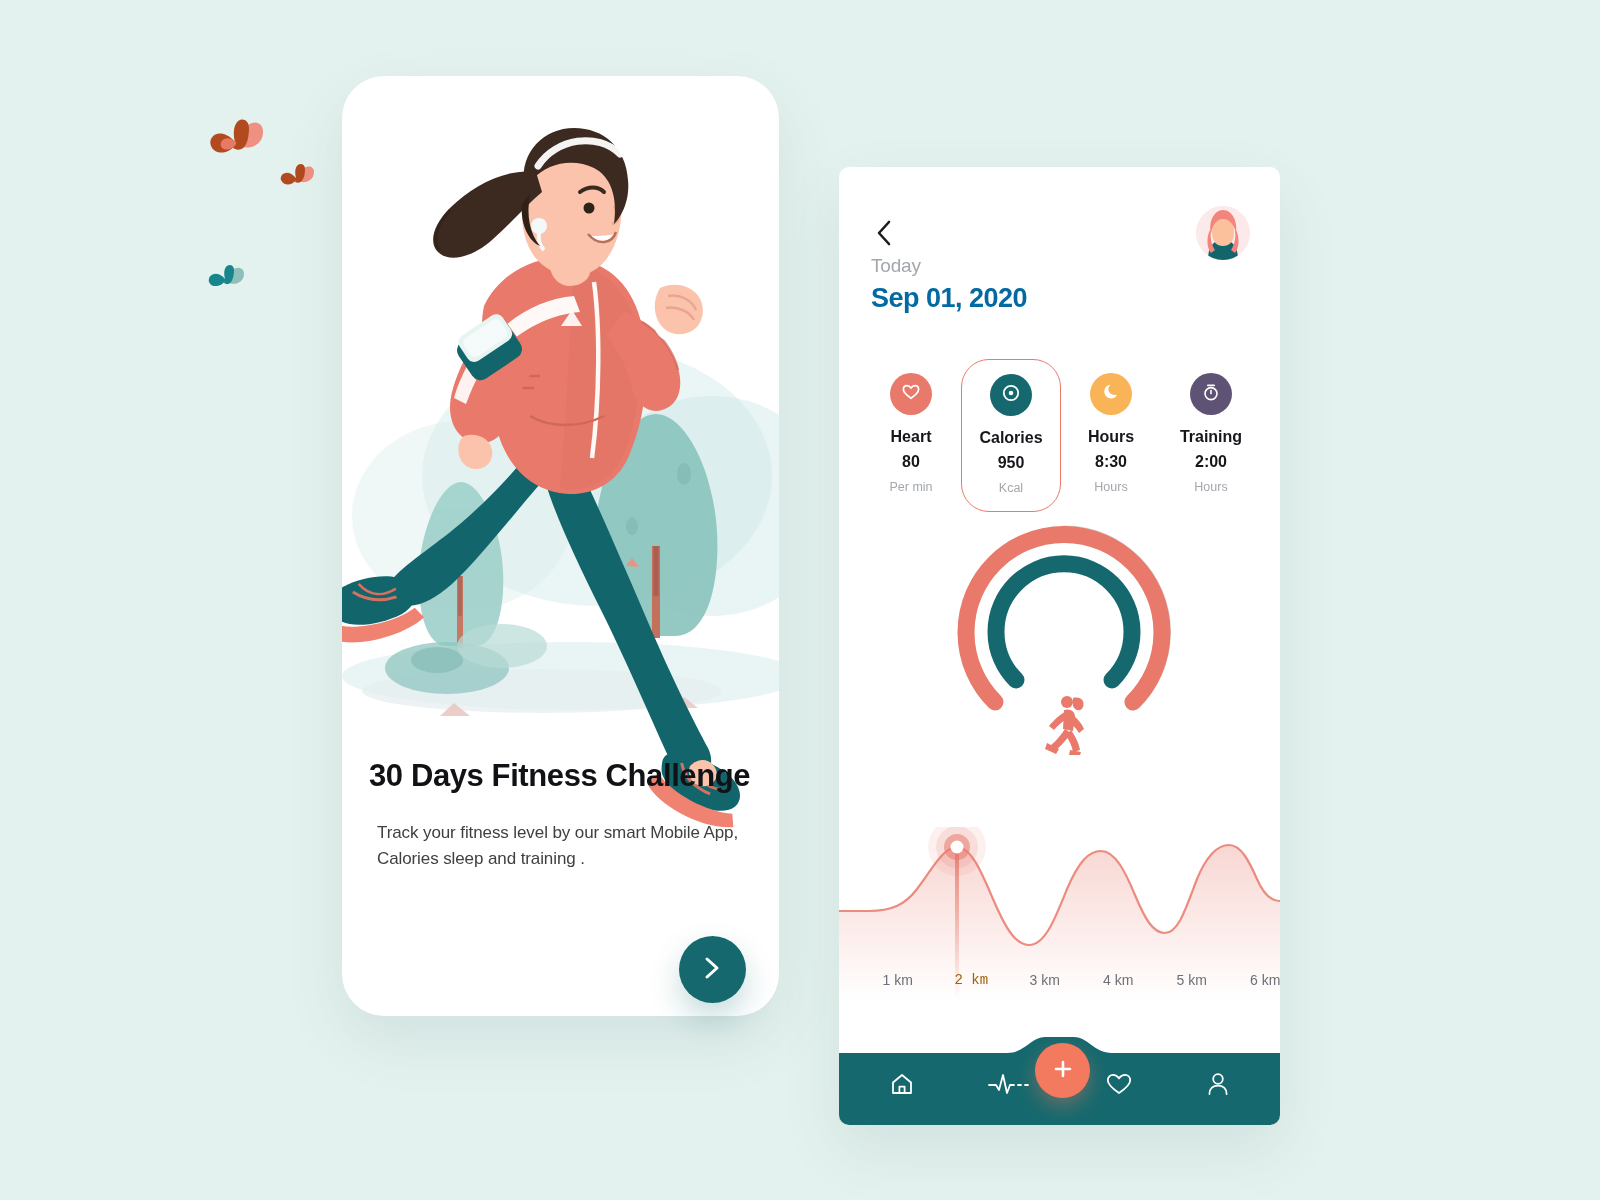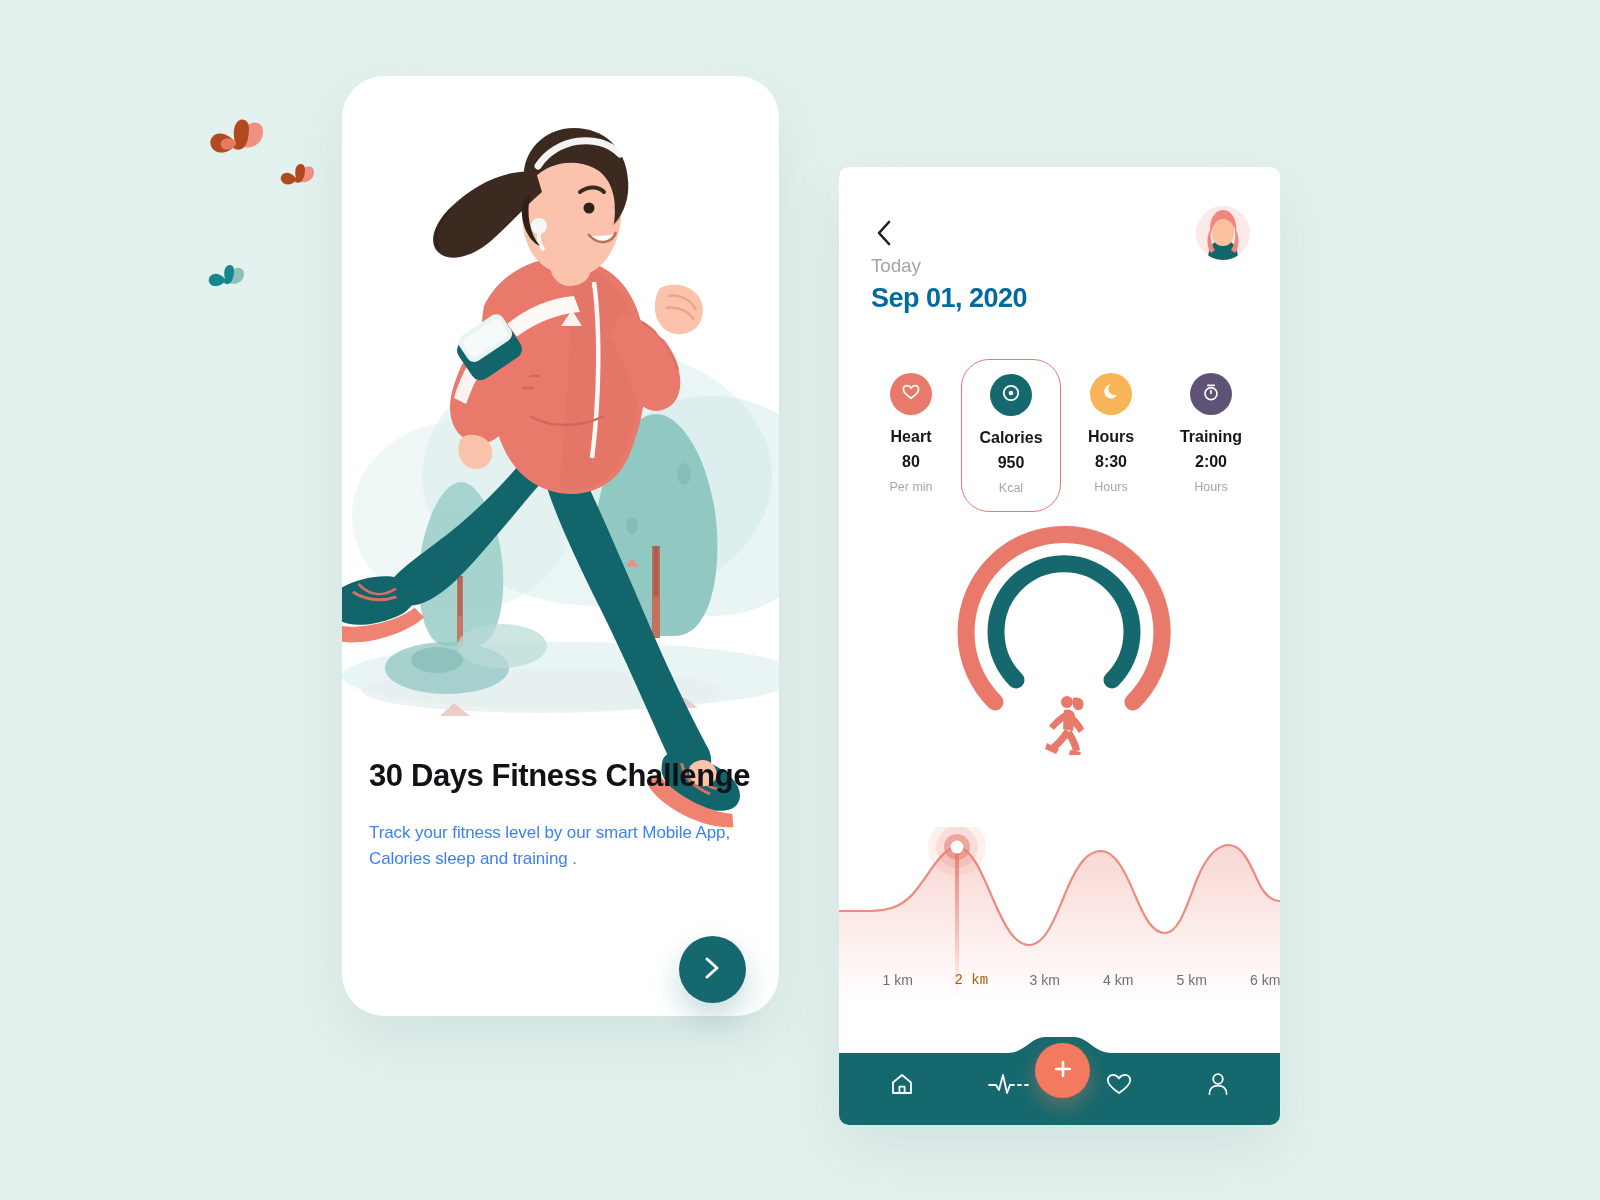--- a/index.html
+++ b/index.html
@@ -23,22 +23,22 @@
   #onboard-illustration {
     position:absolute; left:0; top:0; width:437px; height:780px;
     overflow:visible; pointer-events:none;
   }
   #onboard-text { position:absolute; left:27px; top:680px; width:390px; }
   #onboard-title {
     font-size:31px; font-weight:bold; color:#111215;
     line-height:1.28; letter-spacing:-.4px;
   }
   #onboard-desc {
-    margin-top:24px; font-size:17px; color:#3b82f6;
-    line-height:1.55; letter-spacing:-.1px;
+    margin-top:24px; font-size:17px; color:#404040;
+    line-height:1.55; letter-spacing:-.1px;margin-left:8px;
   }
   #next-btn {
     position:absolute; left:337px; top:860px;
     width:67px; height:67px; border-radius:50%;
     background:#15696e; border:none; cursor:pointer;
     display:flex; align-items:center; justify-content:center;
     box-shadow:0 14px 30px rgba(21,105,110,.24);
   }
 
   

